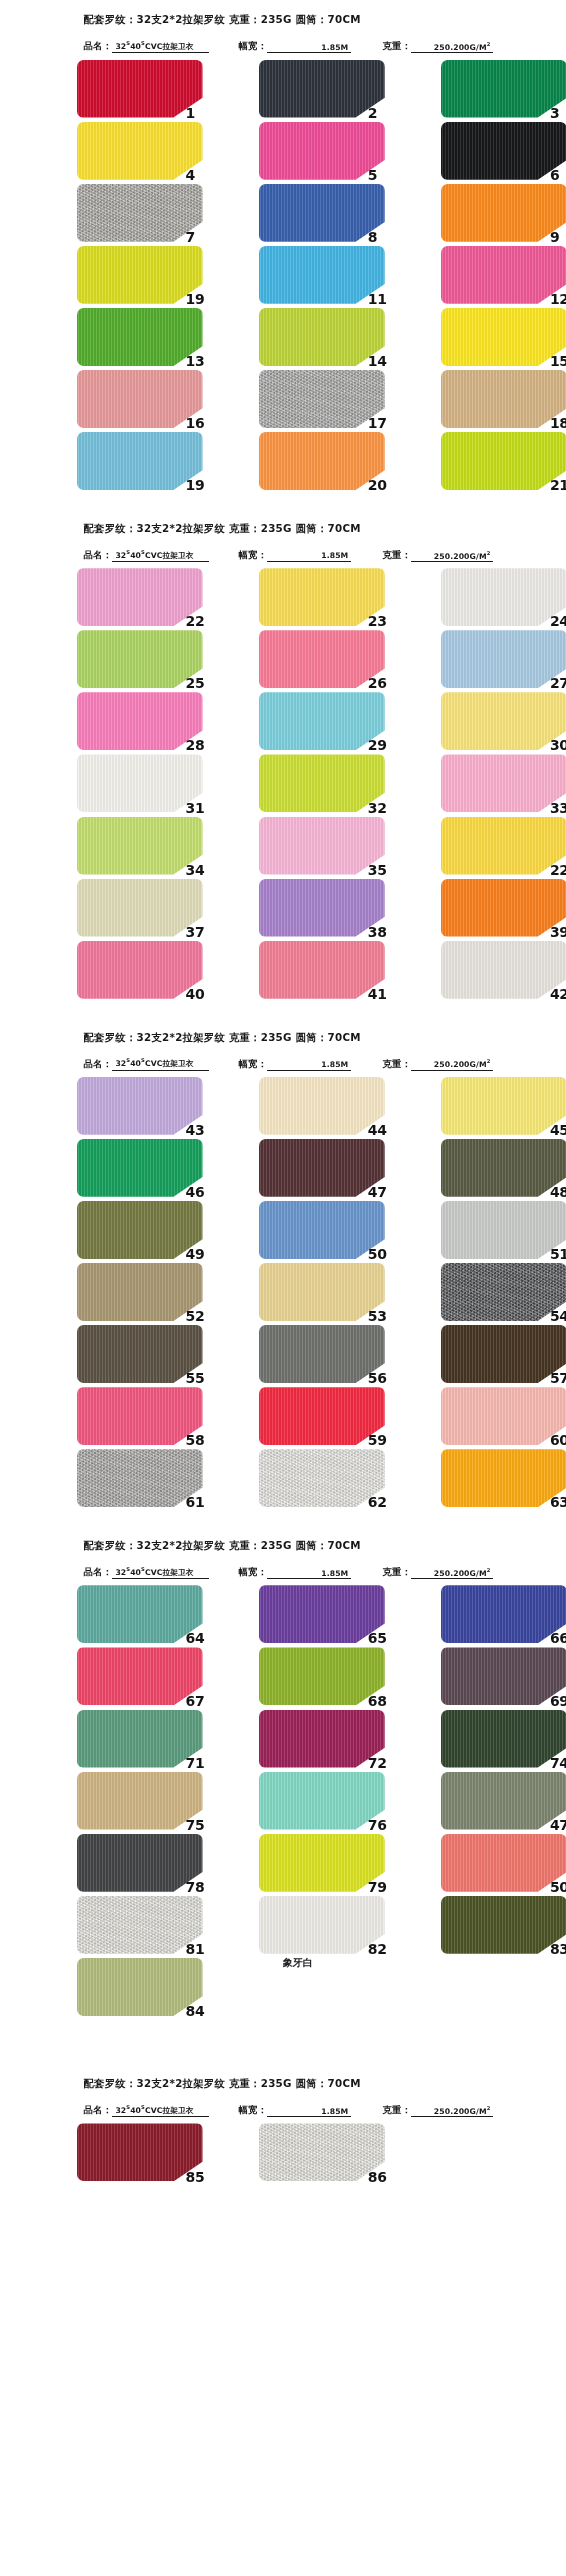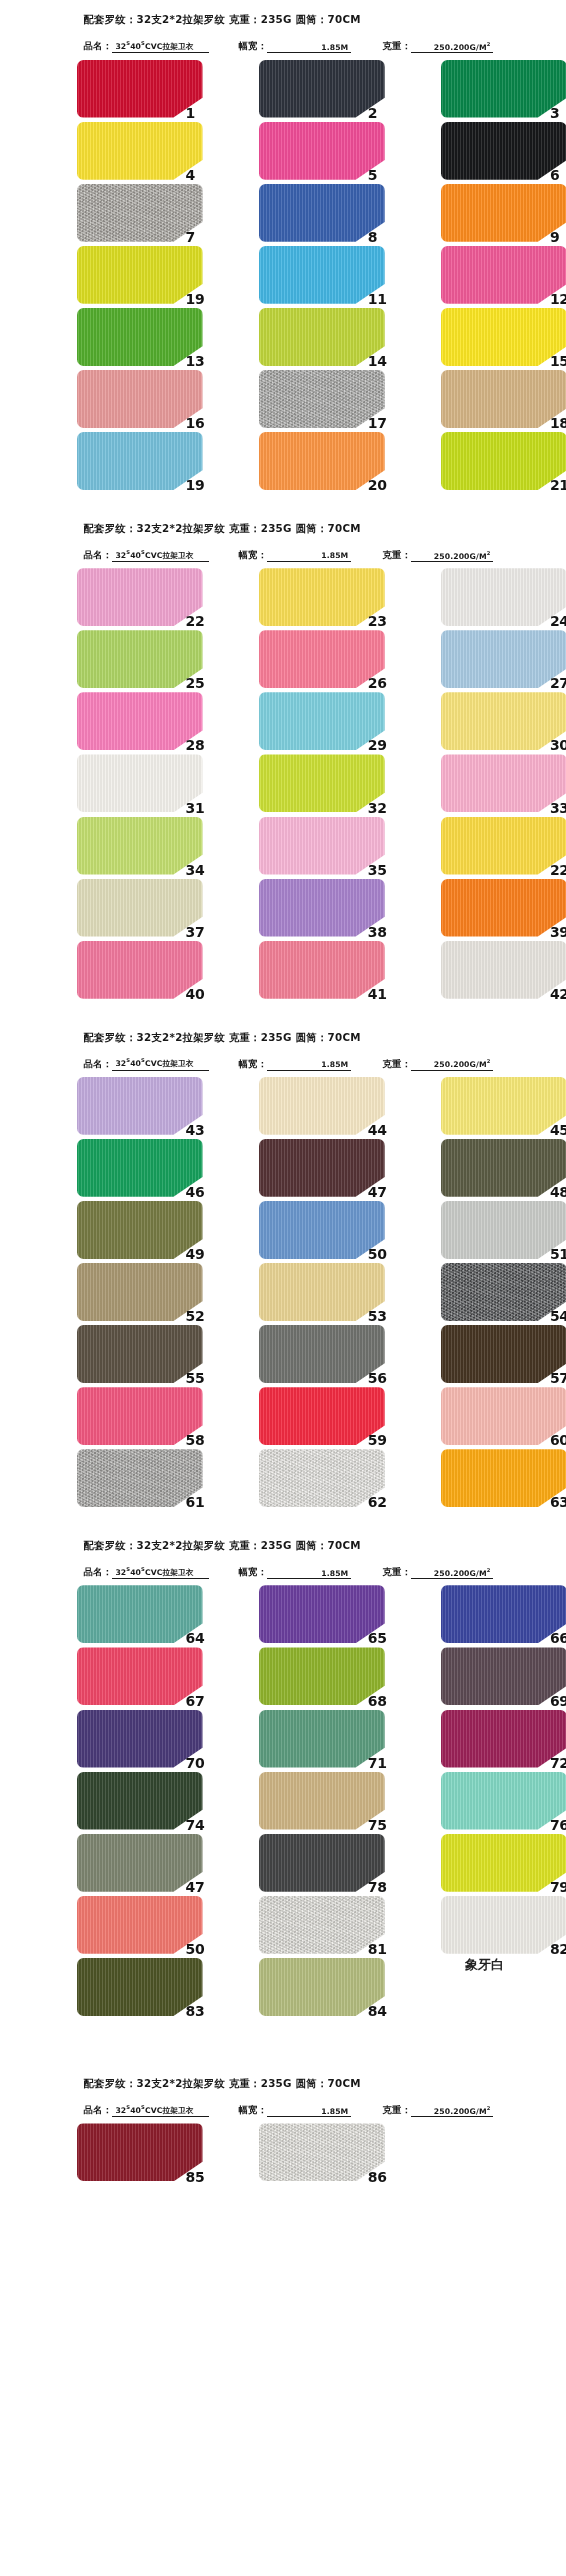--- a/index.html
+++ b/index.html
@@ -114,21 +114,21 @@
     font-size: 14px;
     line-height: 1;
     color: #141414;
     letter-spacing: -0.3px;
   }
   .caption {
     position: absolute;
     left: 24px;
     top: 60px;
     font-family: "DejaVu Sans", sans-serif;
-    font-size: 13px;
+    font-size: 10px;
     font-weight: bold;
     color: #222;
     white-space: nowrap;
   }
   .sec-gap { height: 17.5px; }
   .sec-gap.big { height: 47px; }
 </style>
 </head>
 <body>
 
@@ -488,24 +488,20 @@
         </div>
         <div class="cell">
           <div class="chip rib" style="background-color: rgb(143, 179, 44);"></div>
           <div class="num">68</div>
         </div>
         <div class="cell">
           <div class="chip rib" style="background-color: rgb(92, 74, 83);"></div>
           <div class="num">69</div>
         </div>
         <div class="cell">
-          <div class="chip rib" style="background-color: rgb(74, 58, 120);"></div>
-          <div class="num">70</div>
-        </div>
-        <div class="cell">
           <div class="chip rib" style="background-color: rgb(92, 156, 126);"></div>
           <div class="num">71</div>
         </div>
         <div class="cell">
           <div class="chip rib" style="background-color: rgb(156, 34, 88);"></div>
           <div class="num">72</div>
         </div>
         <div class="cell">
           <div class="chip rib" style="background-color: rgb(50, 70, 47);"></div>
           <div class="num">74</div>

